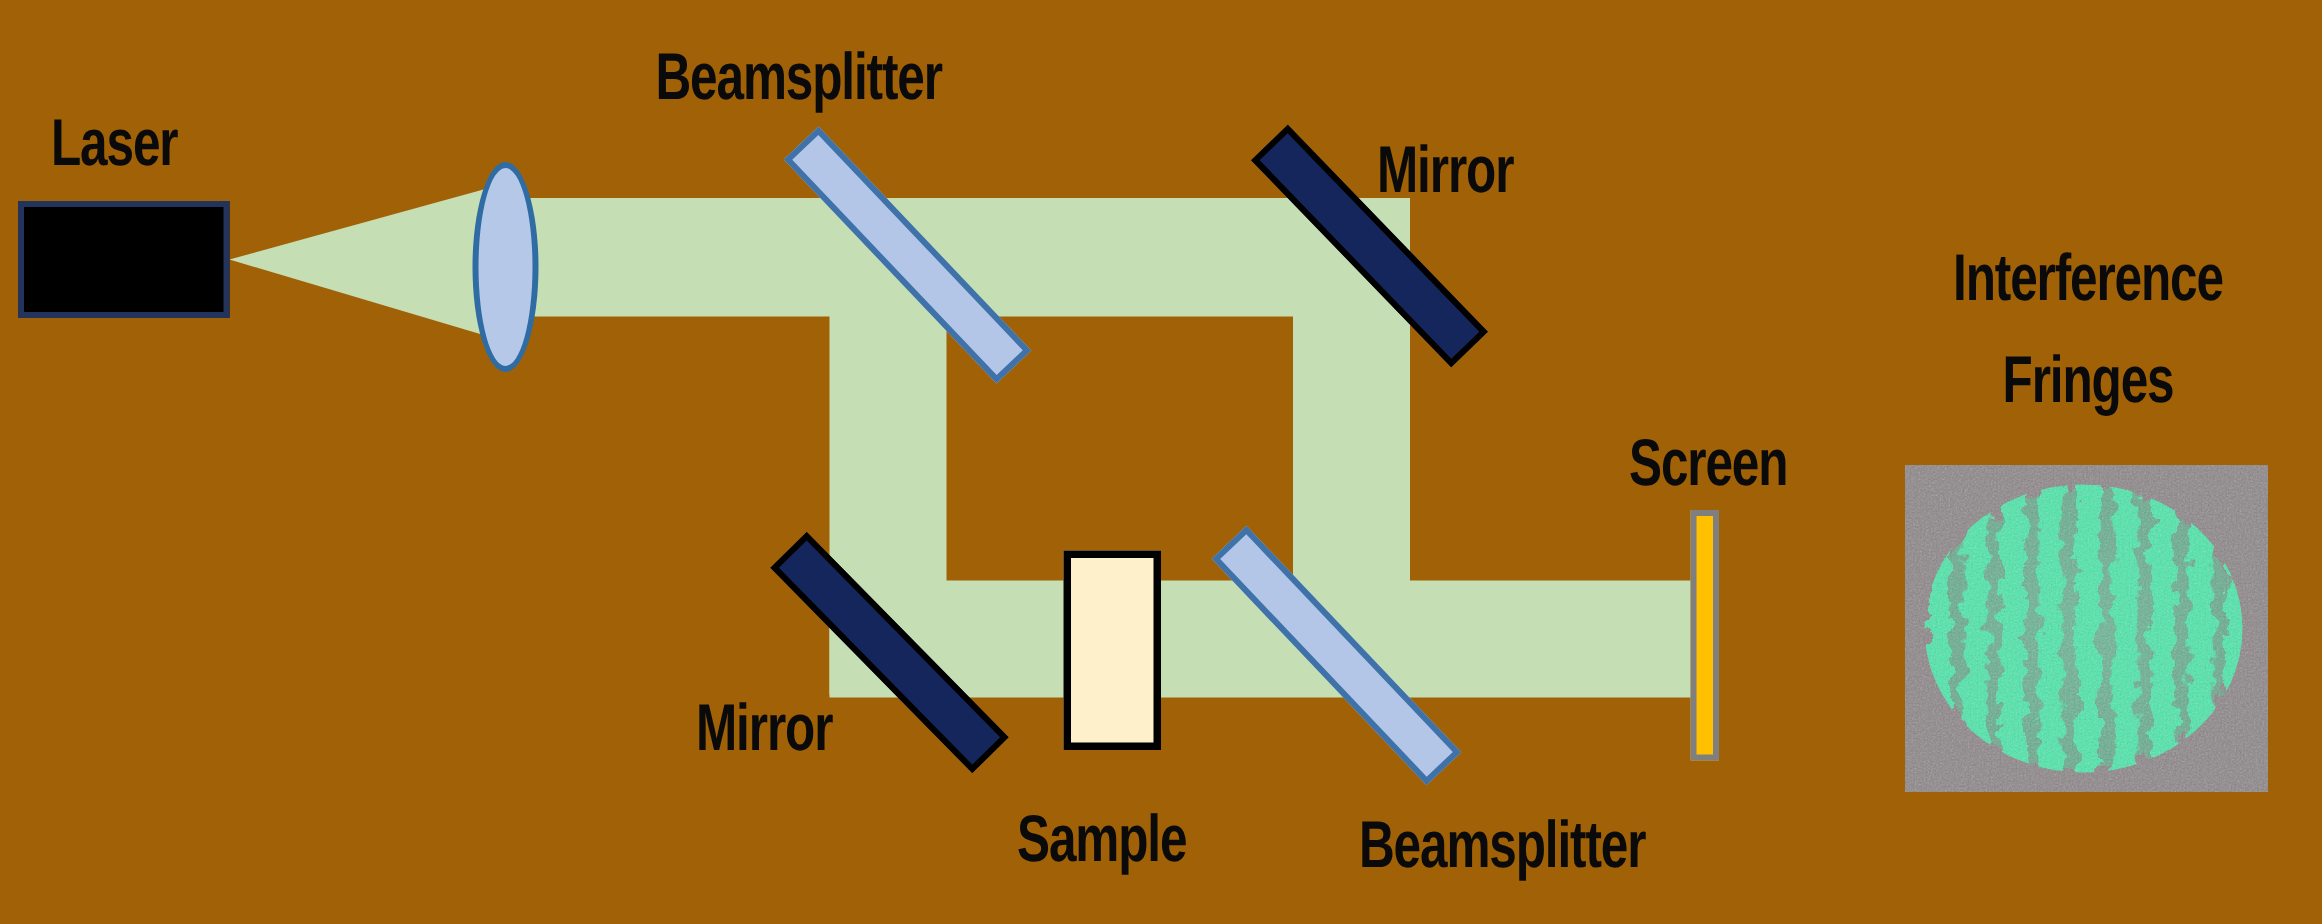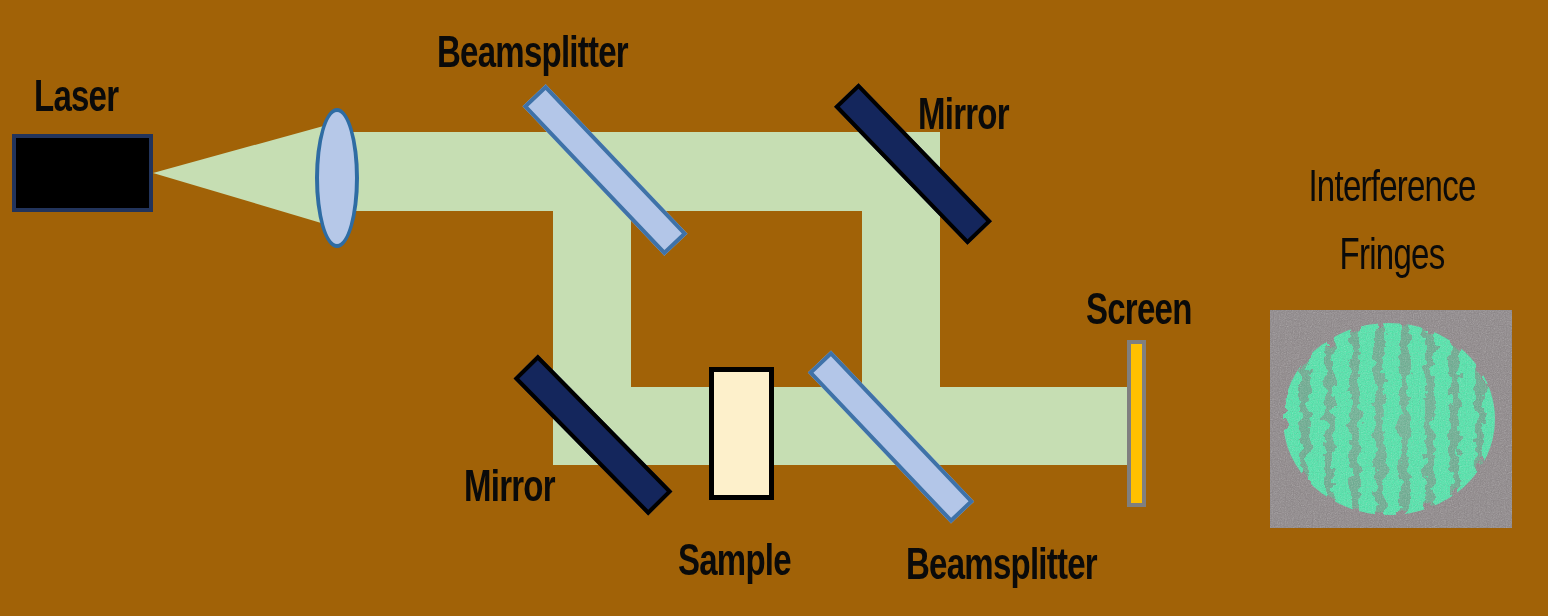--- a/index.html
+++ b/index.html
@@ -42,21 +42,21 @@
   }
   .lbl-laser{left:34px;top:74px;}
   .lbl-bs-top{left:437px;top:30px;}
   .lbl-mirror-top{left:918px;top:92px;}
   .lbl-screen{left:1086px;top:287px;}
   .lbl-mirror-bottom{left:464px;top:464px;}
   .lbl-sample{left:678px;top:538px;}
   .lbl-bs-bottom{left:906px;top:542px;}
   .fringes-title{
     position:absolute;left:1262px;top:164px;width:260px;z-index:3;
-    text-align:center;color:#0a0a0a;font-weight:400;font-size:44px;
+    text-align:center;color:#0a0a0a;font-weight:700;font-size:44px;
     line-height:1.0;letter-spacing:-1px;
   }
   .fringes-title .line{transform:scaleX(0.75);transform-origin:50% 50%;}
   .fringes-title .line2{margin-top:24px;}
   .fringes-img{position:absolute;left:1270px;top:310px;z-index:2;}
 </style>
 </head>
 <body>
 
 <div class="stage">

